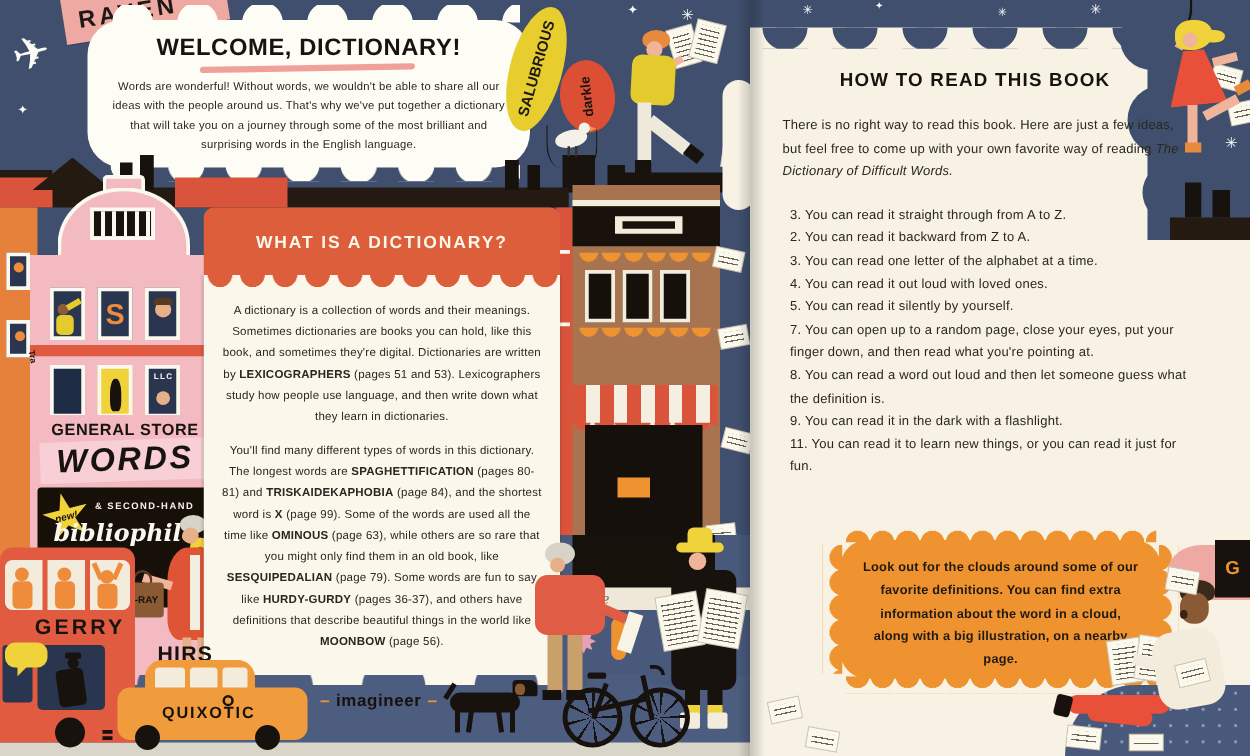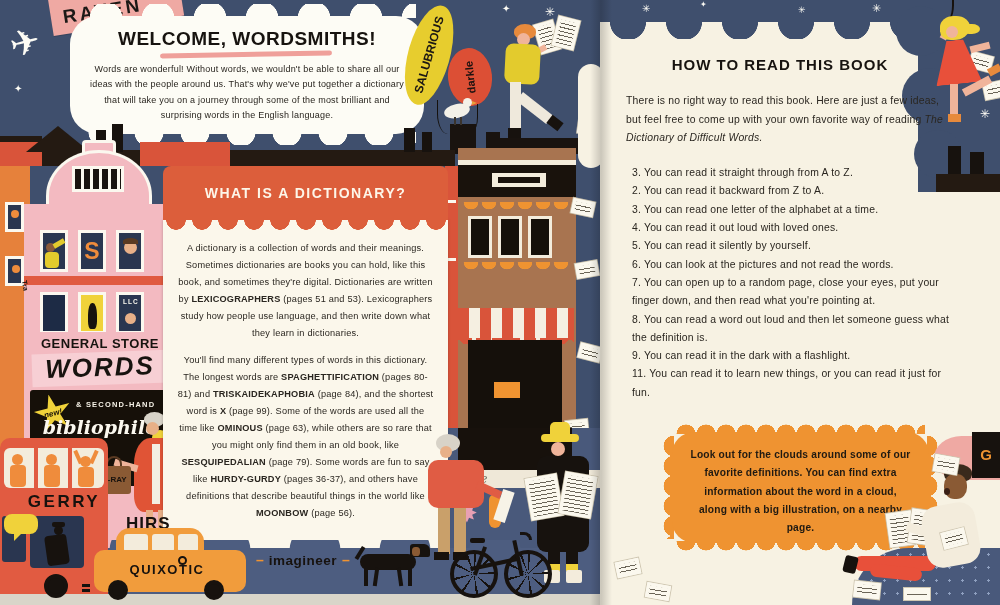--- a/index.html
+++ b/index.html
@@ -39,21 +39,21 @@
     <div class="s star" style="left:392px;top:88px;font-size:10px;">✦</div>
     <div class="s" style="left:10px;top:22px;font-size:36px;color:#fdfcf5;transform:rotate(-14deg);">✈</div>
 
     <div class="s" style="left:50px;top:-12px;width:132px;height:38px;background:#efa9a3;transform:rotate(-9deg);box-shadow:0 1px 0 rgba(0,0,0,.15);">
       <span class="s" style="left:12px;top:10px;font-size:19px;font-weight:800;letter-spacing:3px;color:#1c1916;">RAVEN</span>
     </div>
 
     <div class="s sc-up" style="--c:#fdfcf5;left:80px;top:4px;width:336px;height:14px;background-size:52px 100%;"></div>
     <div class="s" style="left:70px;top:16px;width:354px;height:118px;background:#fdfcf5;border-radius:28px;"></div>
     <div class="s sc-down" style="--c:#fdfcf5;left:80px;top:132px;width:336px;height:13px;background-size:46px 100%;"></div>
-    <div class="s txtc" style="left:80px;top:28px;width:334px;font-size:19px;font-weight:900;letter-spacing:.5px;color:#17130f;">WELCOME, WORDSMITHS!</div>
+    <div class="s txtc" style="left:80px;top:28px;width:334px;font-size:19px;font-weight:900;letter-spacing:.5px;color:#17130f;">WELCOME, DICTIONARY!</div>
     <div class="s" style="left:160px;top:52px;width:172px;height:5px;background:#efa09a;border-radius:3px;transform:rotate(-1deg);"></div>
     <div class="s txtc hand" style="left:88px;top:62px;width:318px;font-size:9px;line-height:1.72;color:#2a2620;">Words are wonderful! Without words, we wouldn't be able to share all our ideas with the people around us. That's why we've put together a dictionary that will take you on a journey through some of the most brilliant and surprising words in the English language.</div>
 
     <div class="s" style="left:408px;top:4px;width:42px;height:102px;background:#e7cd2e;border-radius:50% 50% 46% 54%/48% 52% 48% 52%;transform:rotate(16deg);display:flex;align-items:center;justify-content:center;">
       <span class="vtext" style="font-size:12px;font-weight:800;color:#1c1814;">SALUBRIOUS</span>
     </div>
     <div class="s" style="left:437px;top:100px;width:18px;height:34px;border-left:1.5px solid #15110d;border-radius:0 0 0 60%;"></div>
     <div class="s" style="left:448px;top:48px;width:44px;height:58px;background:#dc4f35;border-radius:50%;transform:rotate(-6deg);display:flex;align-items:center;justify-content:center;">
       <span class="vtext" style="font-size:11px;font-weight:700;color:#1c1210;">darkle</span>
     </div>
@@ -353,21 +353,20 @@
     <div class="s hand" style="left:26px;top:92px;width:330px;font-size:10.4px;line-height:1.78;color:#2a2620;">
       <span>There is no right way to read this book. Here are just a few ideas, but feel free to come up with your own favorite way of reading </span><span style="font-style:italic;">The Dictionary of Difficult Words.</span>
     </div>
     <div class="s txtc" style="left:20px;top:56px;width:320px;font-size:15px;font-weight:900;letter-spacing:1px;color:#17130f;">HOW TO READ THIS BOOK</div>
     <div class="s hand" style="left:32px;top:164px;width:328px;font-size:10.4px;line-height:1.76;color:#2a2620;">
       <div>3. You can read it straight through from A to Z.</div>
       <div>2. You can read it backward from Z to A.</div>
       <div>3. You can read one letter of the alphabet at a time.</div>
       <div>4. You can read it out loud with loved ones.</div>
       <div>5. You can read it silently by yourself.</div>
-      <div>6. You can look at the pictures and not read the words.</div>
       <div>7. You can open up to a random page, close your eyes, put your finger down, and then read what you're pointing at.</div>
       <div>8. You can read a word out loud and then let someone guess what the definition is.</div>
       <div>9. You can read it in the dark with a flashlight.</div>
       <div>11. You can read it to learn new things, or you can read it just for fun.</div>
     </div>
 
     <div class="s" style="left:58px;top:420px;width:285px;height:135px;">
       <div class="s sc-up" style="--c:#ef9331;left:18px;top:0;width:249px;height:14px;background-size:20px 100%;"></div>
       <div class="s sc-down" style="--c:#ef9331;left:18px;top:121px;width:249px;height:14px;background-size:20px 100%;"></div>
       <div class="s sc-left" style="--c:#ef9331;left:0;top:16px;width:16px;height:103px;background-size:100% 20px;"></div>

